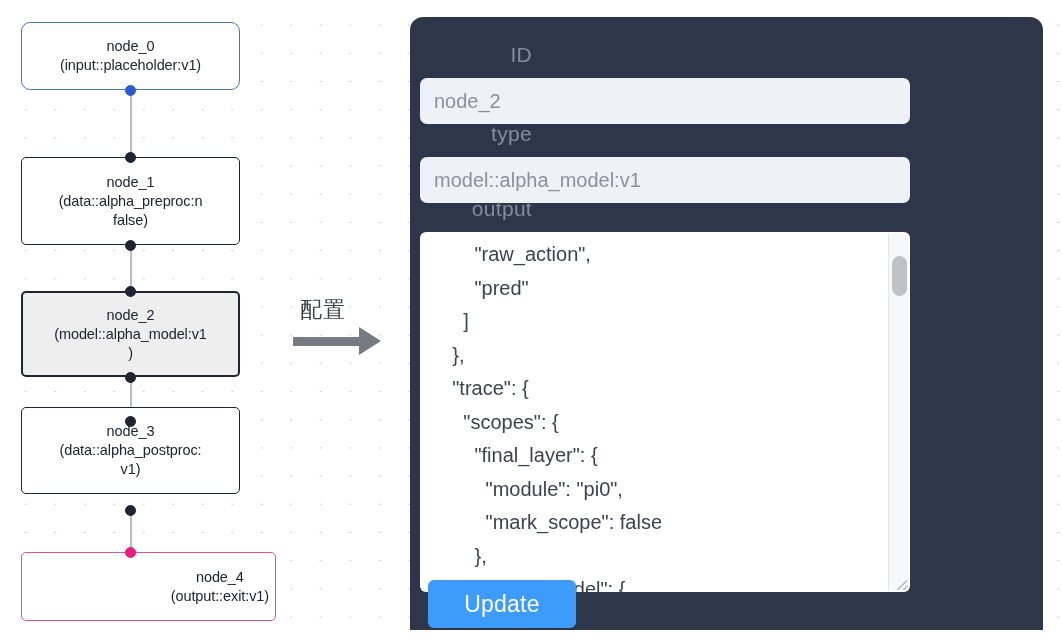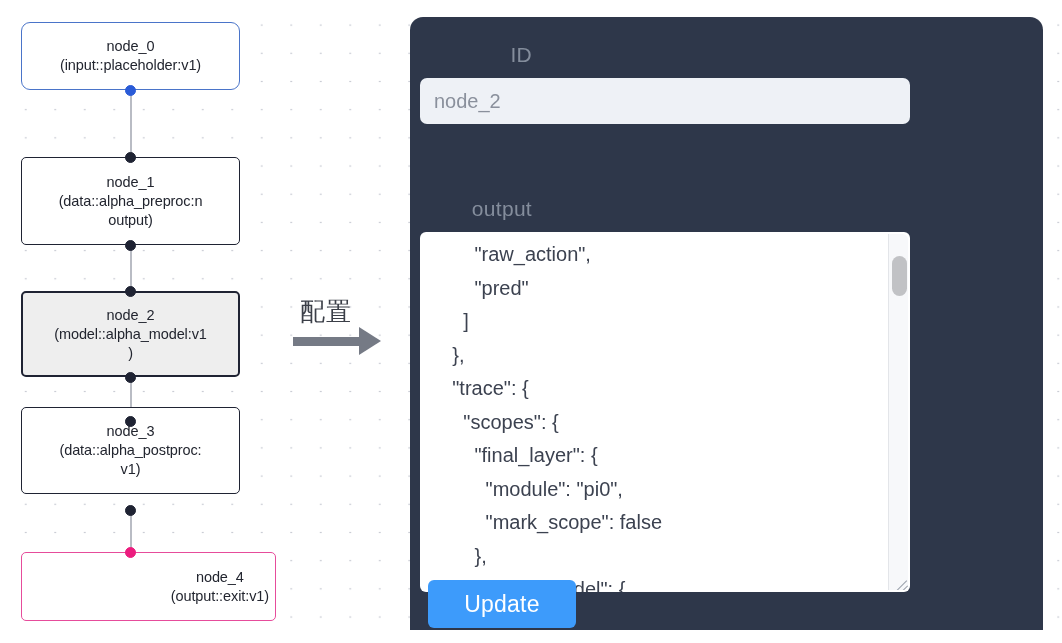--- a/index.html
+++ b/index.html
@@ -74,21 +74,21 @@
   
   #arrow-group {
     position: absolute;
     left: 293px; top: 295px;
     width: 100px; height: 70px;
     z-index: 5;
   }
   #arrow-caption {
     position: absolute;
     left: 7px; top: 0px;
-    font-size: 25px;
+    font-size: 22px;
     color: #3b3f48;
     font-family: "DejaVu Sans", sans-serif;
     letter-spacing: 1px;
   }
   #arrow-shaft {
     position: absolute;
     left: 0px; top: 42px;
     width: 68px; height: 9px;
     background: #757a85;
   }
@@ -237,21 +237,21 @@
 
     <div class="node blue-border" style="left:21px; top:22px; width:219px; height:68px;border-radius:9px;">
       <span class="node-label">node_0
 (input::placeholder:v1)</span>
     </div>
     <div class="handle blue" style="left:125px; top:85px;"></div>
 
     <div class="node" style="left:21px; top:157px; width:219px; height:88px;">
       <span class="node-label">node_1
 (data::alpha_preproc:n
-output)</span>
+false)</span>
     </div>
     <div class="handle" style="left:125px; top:152px;"></div>
     <div class="handle" style="left:125px; top:240px;"></div>
 
     <div class="node selected" style="left:21px; top:291px; width:219px; height:86px;">
       <span class="node-label">node_2
 (model::alpha_model:v1
 )</span>
     </div>
     <div class="handle" style="left:125px; top:286px;"></div>
@@ -278,20 +278,24 @@
     </div>
   </div>
 
   <div id="config-panel">
 
     <div class="field-row" id="row-id">
       <div class="field-label">ID</div>
       <input class="field-input" id="id-input" type="text" value="node_2" style="">
     </div>
 
+    <div class="field-row" id="row-type">
+      <div class="field-label">type</div>
+      <input class="field-input" id="type-input" type="text" value="model::alpha_model:v1" style="">
+    </div>
 
     <div class="field-row" id="row-config">
       <div class="field-label">output</div>
       <div id="config-textarea-wrap">
         <textarea id="config-textarea" style="">        "raw_action",
         "pred"
       ]
     },
     "trace": {
       "scopes": {

